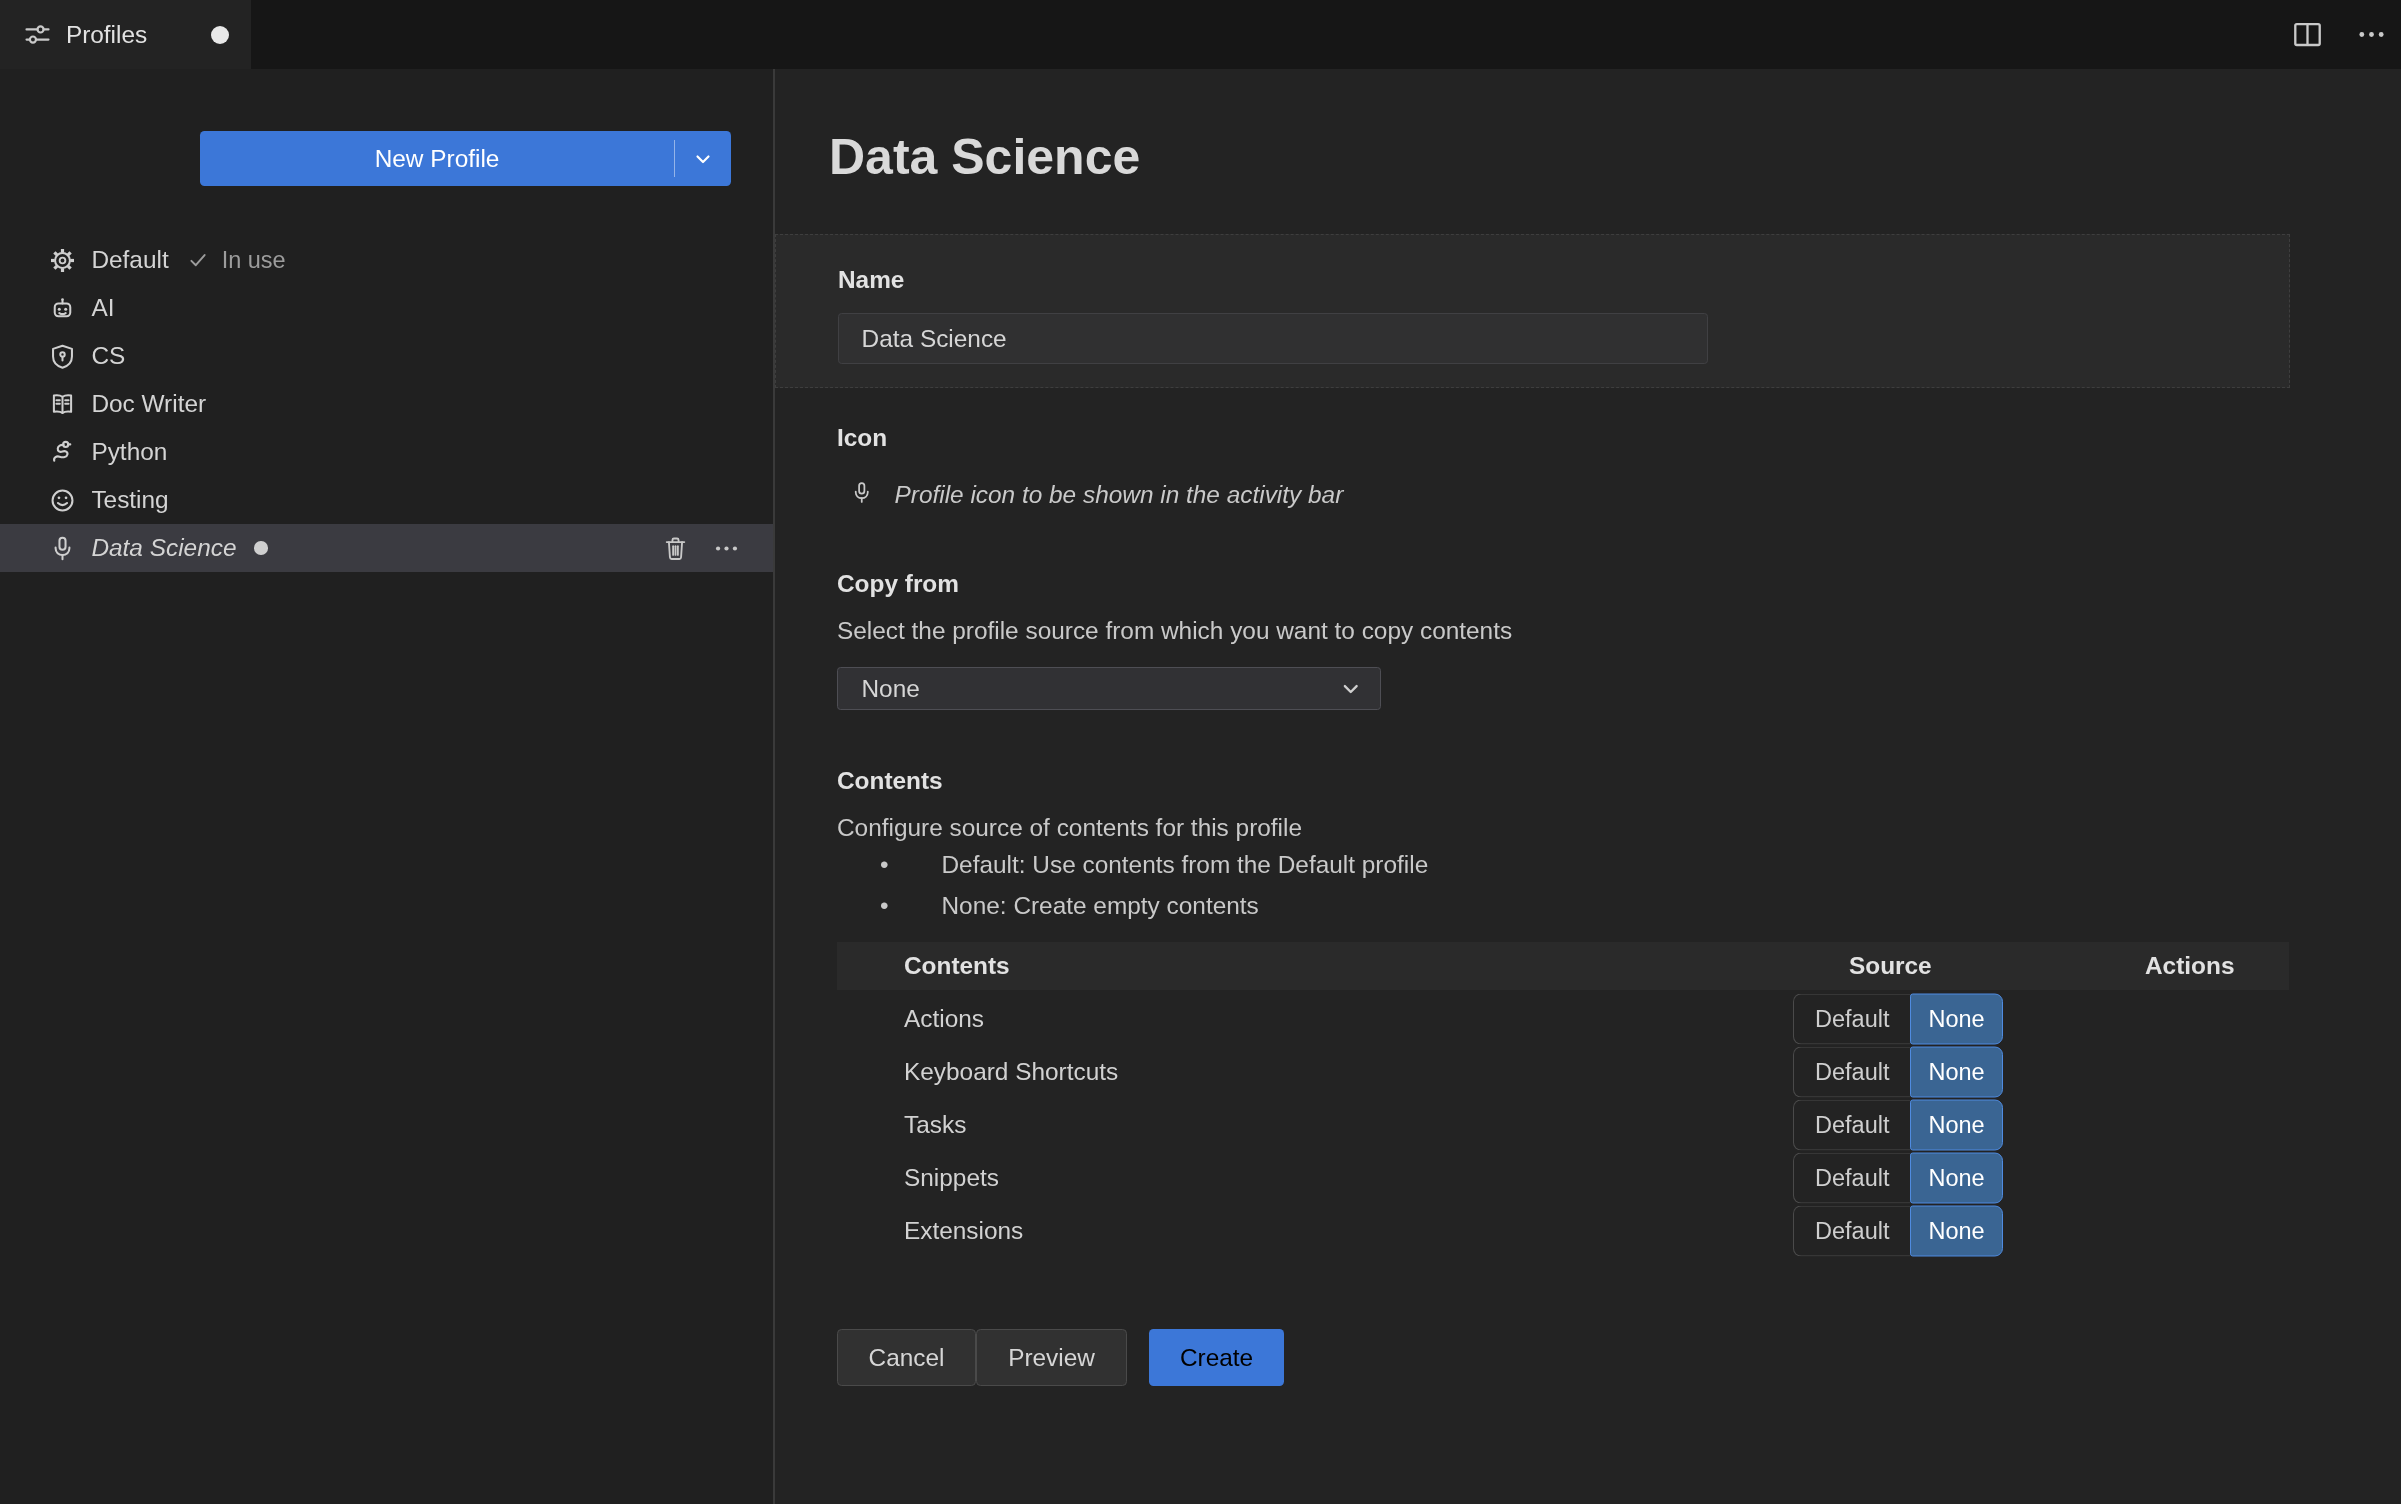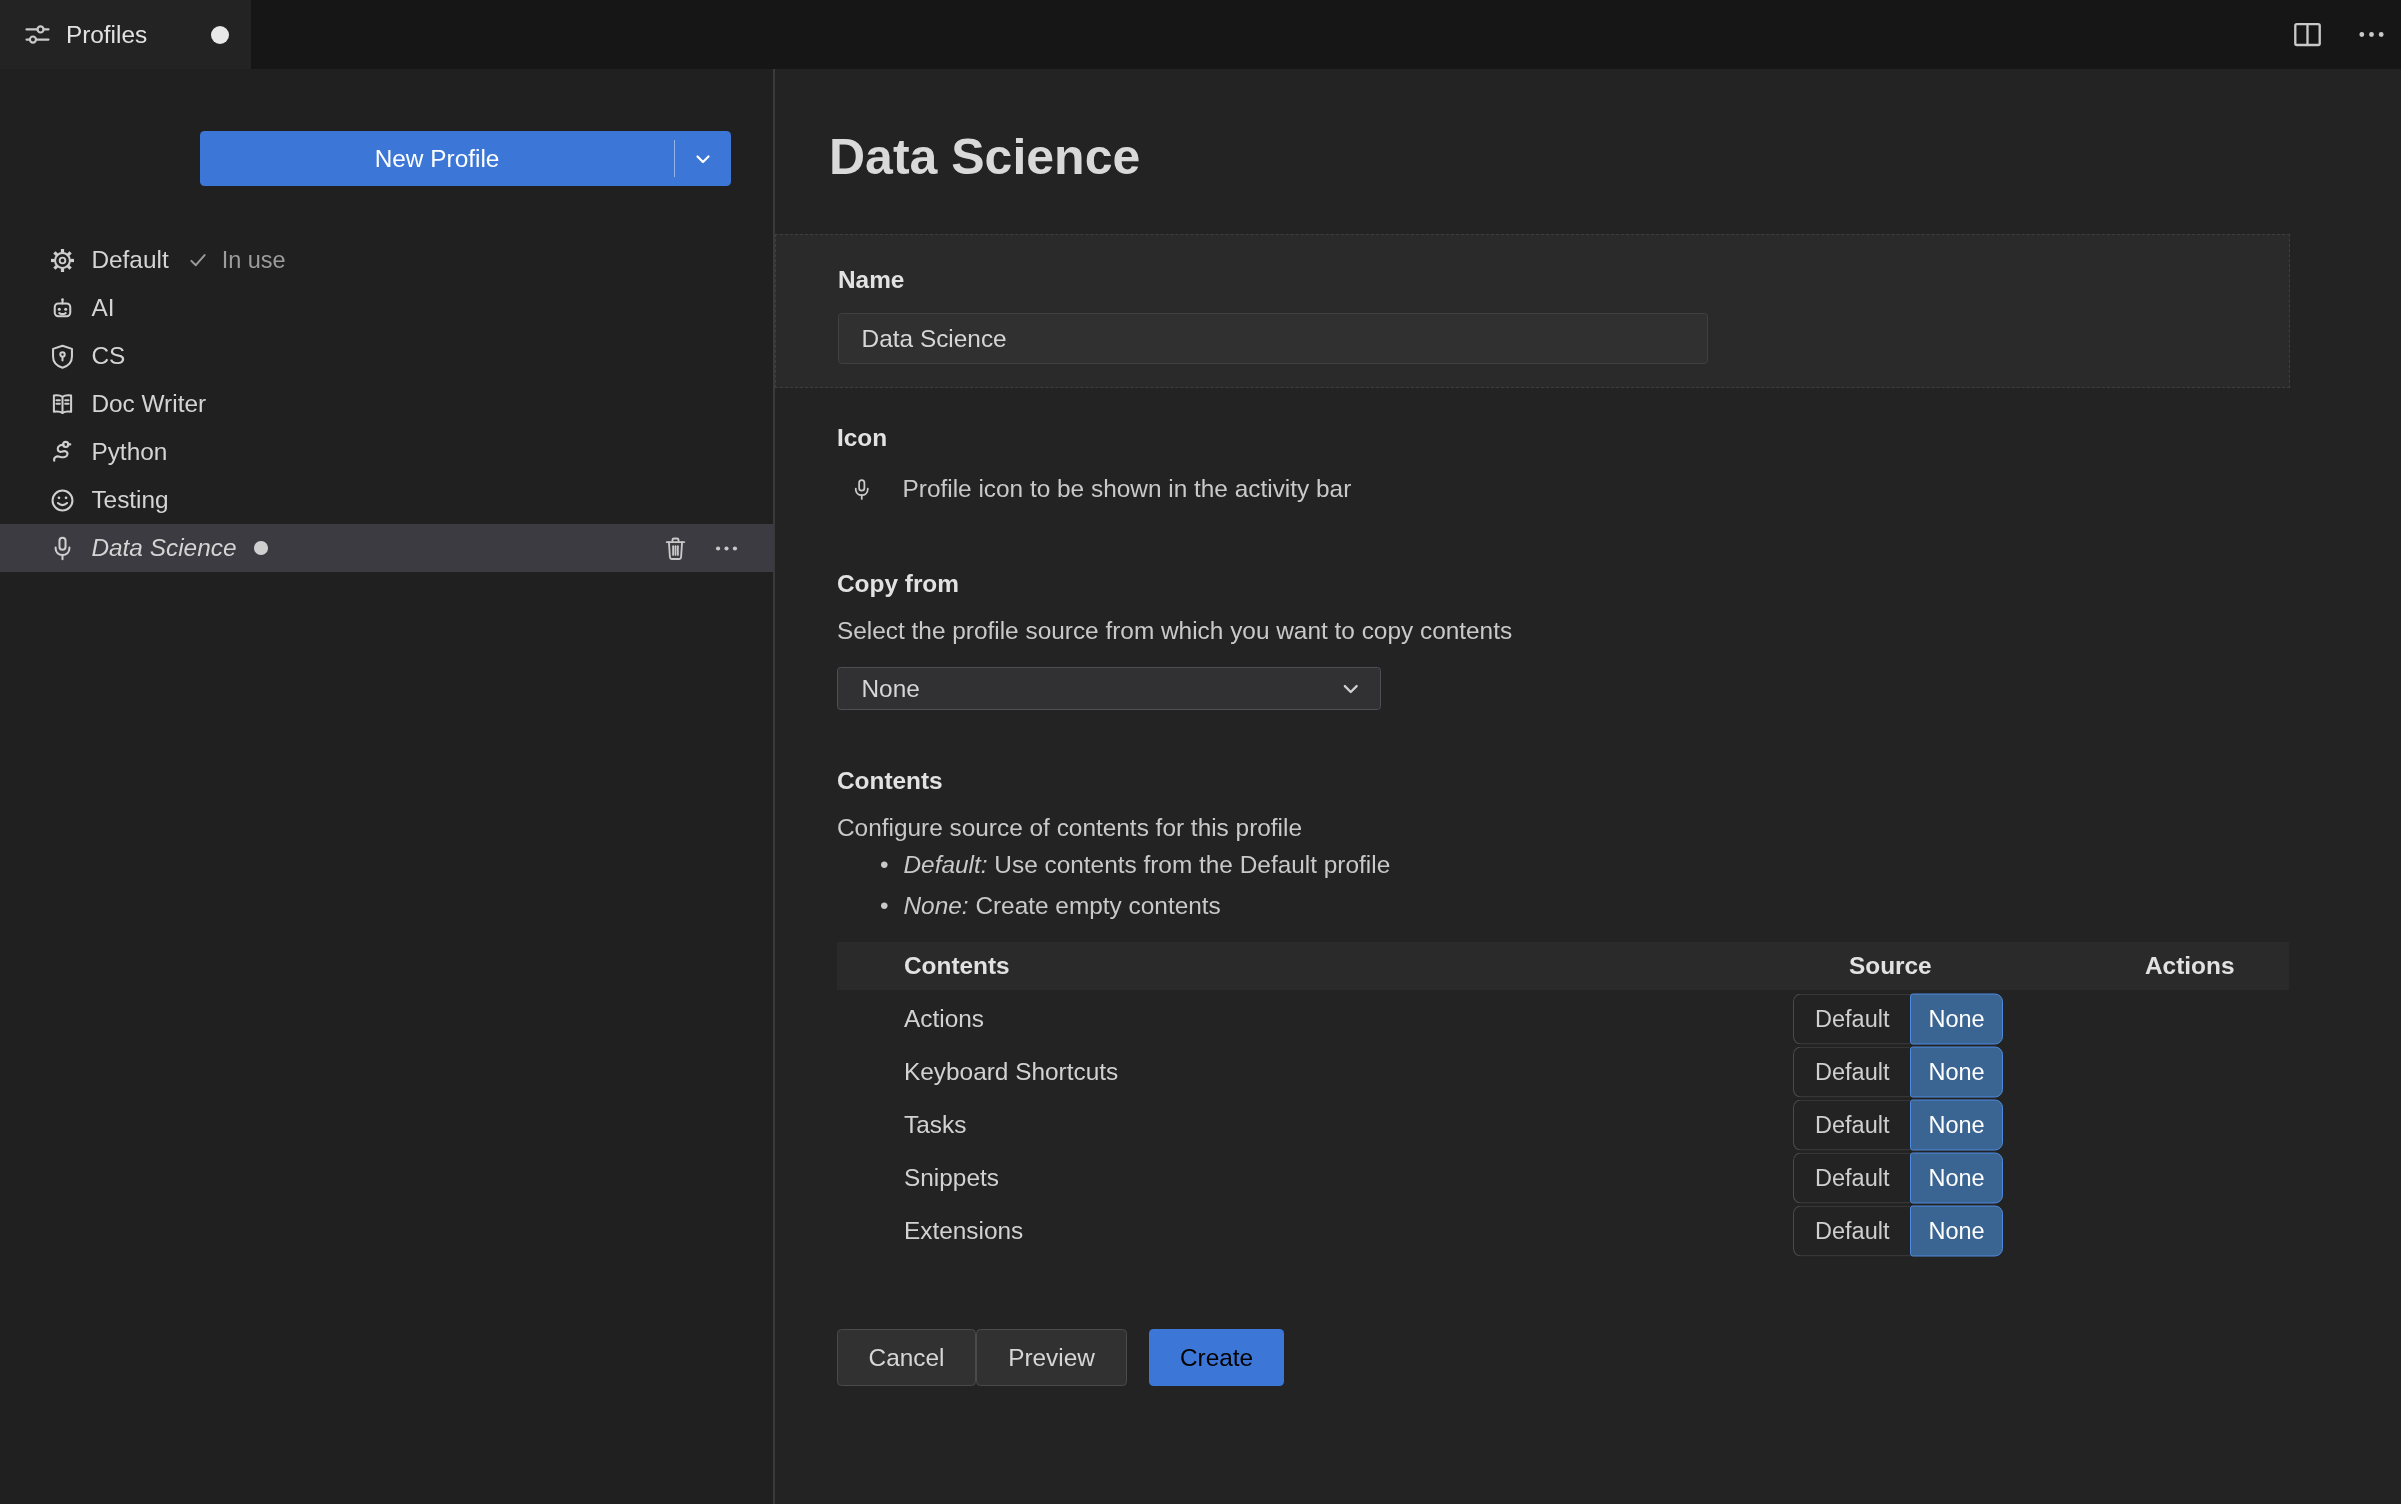--- a/index.html
+++ b/index.html
@@ -51,34 +51,34 @@
   .desc{font-size:24.4px;color:#c9c9c9;}
 
   .name-band{position:absolute;left:0;top:165px;width:1515px;height:154px;background:#2a2a2a;
     border:0.9px dashed #3e3e3e;box-sizing:border-box;}
   .name-band .section-label{position:absolute;left:62px;top:31px;}
   .name-input{position:absolute;left:62px;top:78px;width:870px;height:51px;box-sizing:border-box;
     background:#303031;border:0.9px solid #404043;border-radius:3.6px;color:#d6d6d6;
     font-size:24.4px;font-family:"Liberation Sans", sans-serif;padding:0 0 0 22.6px;outline:none;}
 
   .icon-label{position:absolute;left:62px;top:355px;}
-  .icon-row{position:absolute;left:75px;top:400px;height:40px;display:flex;align-items:center;gap:29px;cursor:pointer;}
+  .icon-row{position:absolute;left:75px;top:400px;height:40px;display:flex;align-items:flex-end;gap:21px;cursor:pointer;font-style:italic;}
 
   .copy-label{position:absolute;left:62px;top:501px;}
   .copy-desc{position:absolute;left:62px;top:548px;}
   .select{position:absolute;left:62px;top:598px;width:544px;height:43px;box-sizing:border-box;
     background:#313134;border:0.9px solid #4e4e54;border-radius:3.6px;display:flex;align-items:center;
     padding:0 18px 0 23.5px;font-size:24.4px;color:#d6d6d6;cursor:pointer;}
   .select .sel-chevron{margin-left:auto;color:#cfcfcf;}
 
   .contents-label{position:absolute;left:62px;top:698px;}
   .contents-desc{position:absolute;left:62px;top:745px;}
   .bullet{position:absolute;left:105px;display:flex;font-size:24.4px;color:#c9c9c9;}
   .bullet .b-dot{width:23.5px;color:#c9c9c9;}
-  .bullet .term{font-style:italic;}
+  .bullet .term{margin-left:38px;}
   .bullet-1{top:782px;}
   .bullet-2{top:823px;}
 
   .table-header{position:absolute;left:62px;top:873px;width:1452px;height:48px;background:#2a2a2a;}
   .th{position:absolute;top:0;height:48px;display:flex;align-items:center;font-size:24.4px;font-weight:700;color:#e2e2e2;}
   .th-contents{left:67px;}
   .th-source{left:1012px;}
   .th-actions{left:1308px;}
 
   .table-rows{position:absolute;left:62px;top:923px;width:1452px;}

